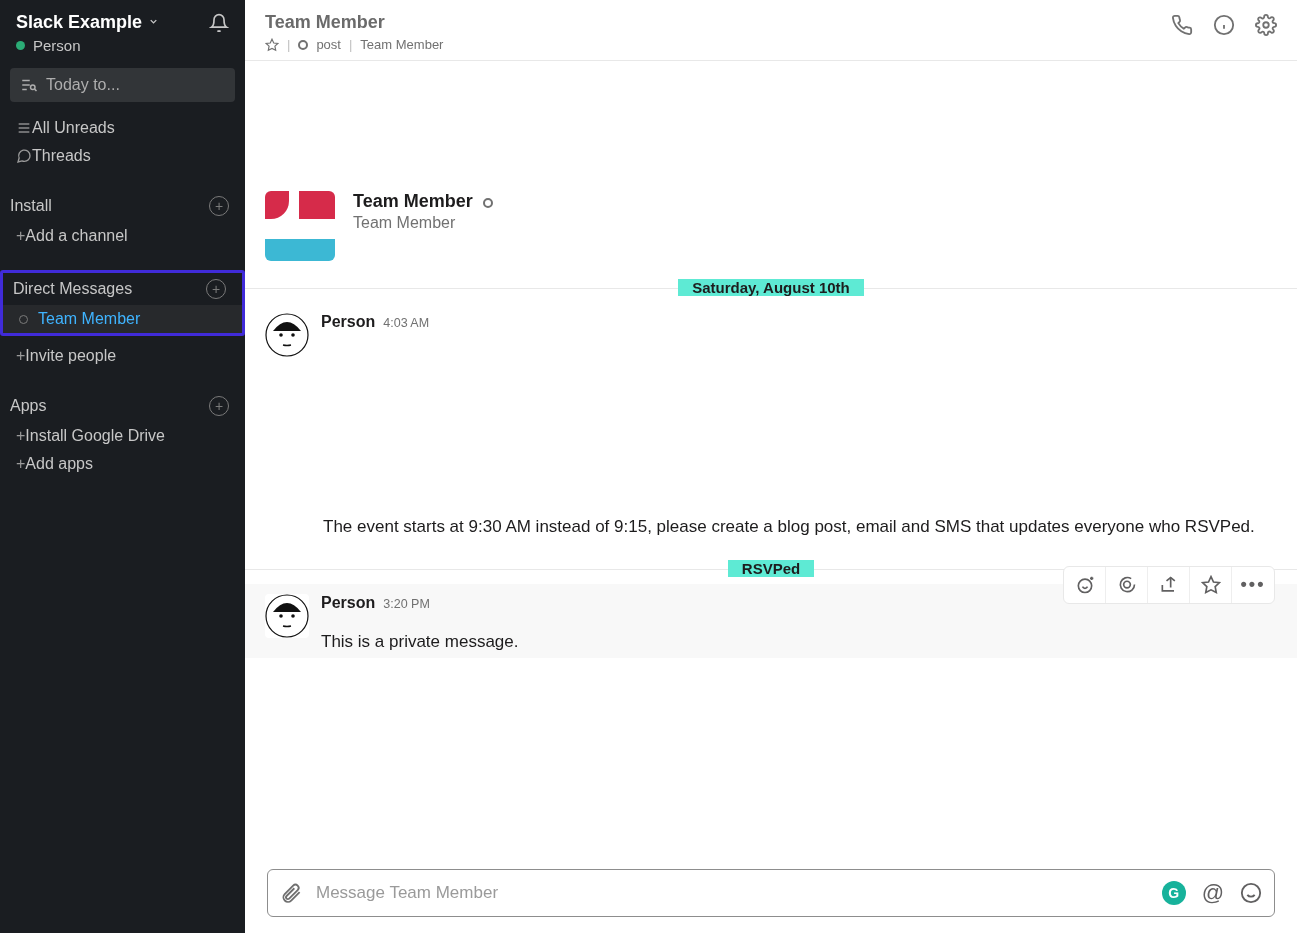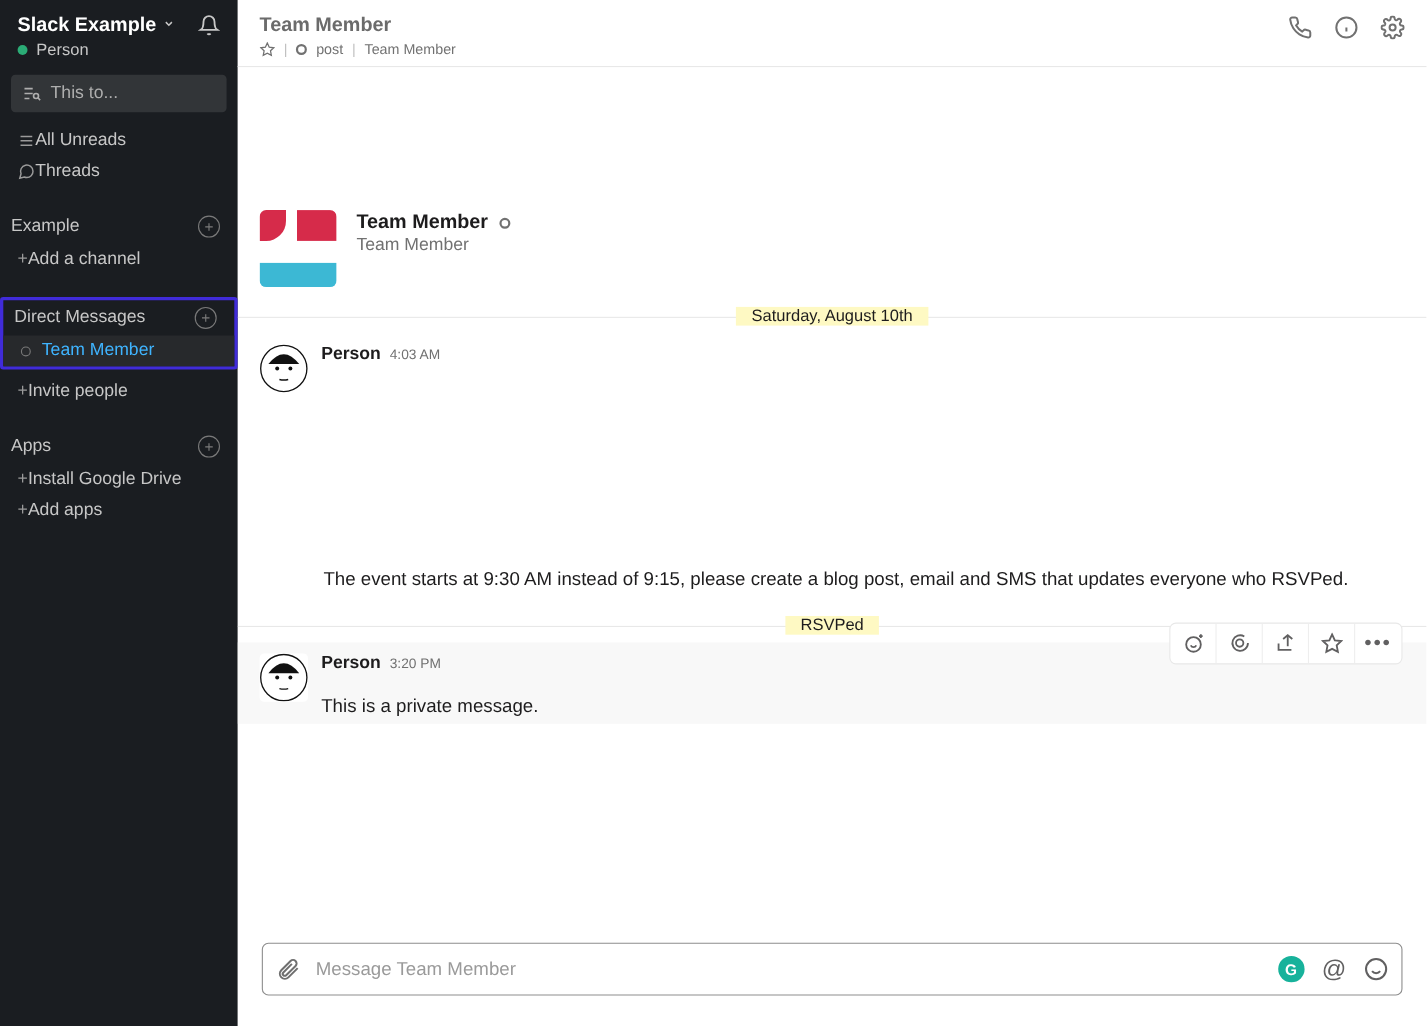--- a/index.html
+++ b/index.html
@@ -7,21 +7,21 @@
     font-family: -apple-system, BlinkMacSystemFont, "Segoe UI", Helvetica, Arial, sans-serif;
     width: 1297px;
     height: 933px;
     display: flex;
     overflow: hidden;
     background: #fff;
     color: #1d1c1d;
   }
   
   .sidebar {
-    width: 216px;
+    width: 245px;
     background: #1a1d21;
     color: #c7c7c7;
     display: flex;
     flex-direction: column;
     font-size: 15px;
   }
   .sb-header {
     display: flex;
     align-items: center;
     justify-content: space-between;
@@ -172,22 +172,22 @@
     text-align:center;
     margin:6px 0;
   }
   .day-divider::before {
     content:"";
     position:absolute; left:0; right:0; top:50%;
     border-top:1px solid #e8e8e8;
     z-index:0;
   }
   .day-divider span {
-    position:relative; background:#fef9c3; padding:0 14px;
-    font-weight:400; font-size:15px; color:#1d1c1d;
+    position:relative; background:#5eead4; padding:0 14px;
+    font-weight:700; font-size:15px; color:#1d1c1d;
   }
   .msg {
     display:flex;
     gap:12px;
     padding:10px 20px 6px 20px;
     align-items:flex-start;
     position:relative;
   }
   .msg.hover { background:#f8f8f8; }
   .avatar-sm {
@@ -219,21 +219,21 @@
   .msg-actions .mbtn {
     width:42px; height:36px;
     display:flex; align-items:center; justify-content:center;
     border-right:1px solid #eee;
     color:#616061;
     cursor:pointer;
     font-size:18px;
   }
   .msg-actions .mbtn:last-child { border-right:none; }
   .composer-wrap {
-    padding:10px 22px 28px 22px;
+    padding:10px 22px 16px 22px;
   }
   .composer {
     border:1.5px solid #8d8d8d;
     border-radius:6px;
     display:flex;
     align-items:center;
     padding:10px 12px;
     gap:14px;
   }
   .composer .clip { color:#6f6f6f; }
@@ -276,42 +276,42 @@
   </div>
 
   <div class="jump-to">
     <svg width="18" height="18" viewBox="0 0 24 24" fill="none" stroke="#aeaeae" stroke-width="2">
       <line x1="3" y1="6" x2="13" y2="6"></line>
         <line x1="3" y1="12" x2="13" y2="12"></line>
         <line x1="3" y1="18" x2="9" y2="18"></line>
       <circle cx="17" cy="15" r="3"></circle>
         <line x1="19.5" y1="17.5" x2="22" y2="20"></line>
     </svg>
-    <span>This to...</span>
+    <span>Today to...</span>
   </div>
 
   <div class="sb-item">
     <svg width="16" height="16" viewBox="0 0 24 24" fill="none" stroke="#9a9a9a" stroke-width="2">
         <line x1="4" y1="6" x2="20" y2="6"></line>
         <line x1="4" y1="12" x2="20" y2="12"></line>
         <line x1="4" y1="18" x2="20" y2="18"></line>
       </svg>
     <span>All Unreads</span>
   </div>
   <div class="sb-item">
     <svg width="16" height="16" viewBox="0 0 24 24" fill="none" stroke="#9a9a9a" stroke-width="2">
         <path d="M21 11.5a8.38 8.38 0 0 1-8.5 8.5 8.5 8.5 0 0 1-3.5-.7L3 21l1.7-6A8.5 8.5 0 1 1 21 11.5z"></path>
       </svg>
     <span>Threads</span>
   </div>
 
   <div class="sb-section-space"></div>
 
   <div class="sb-section-header pad-left">
-    <span class="label">Example</span>
+    <span class="label">Install</span>
     <span class="plus-circle">+</span>
   </div>
   <div class="sb-item">
     <span style="color:#9a9a9a;">+</span>
     <span>Add a channel</span>
   </div>
 
   <div class="sb-section-space"></div>
 
   <div class="dm-group">

